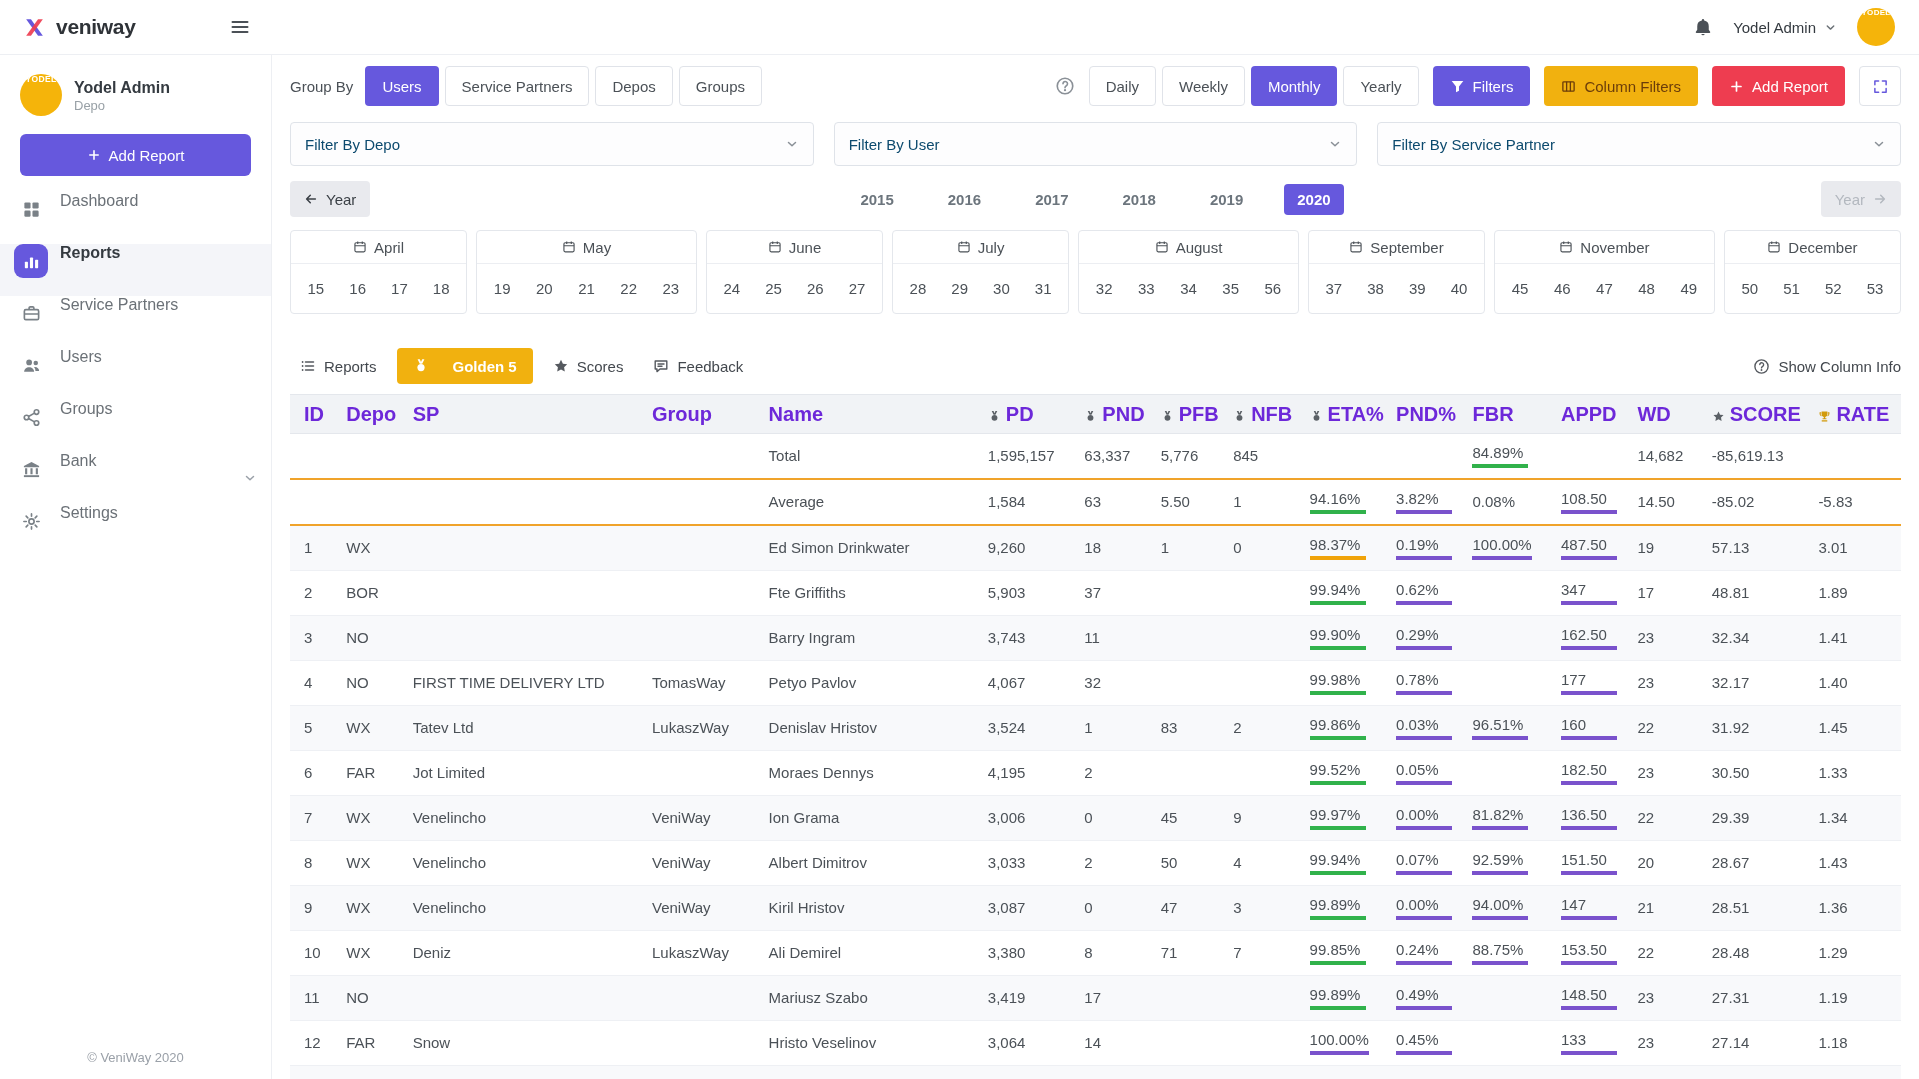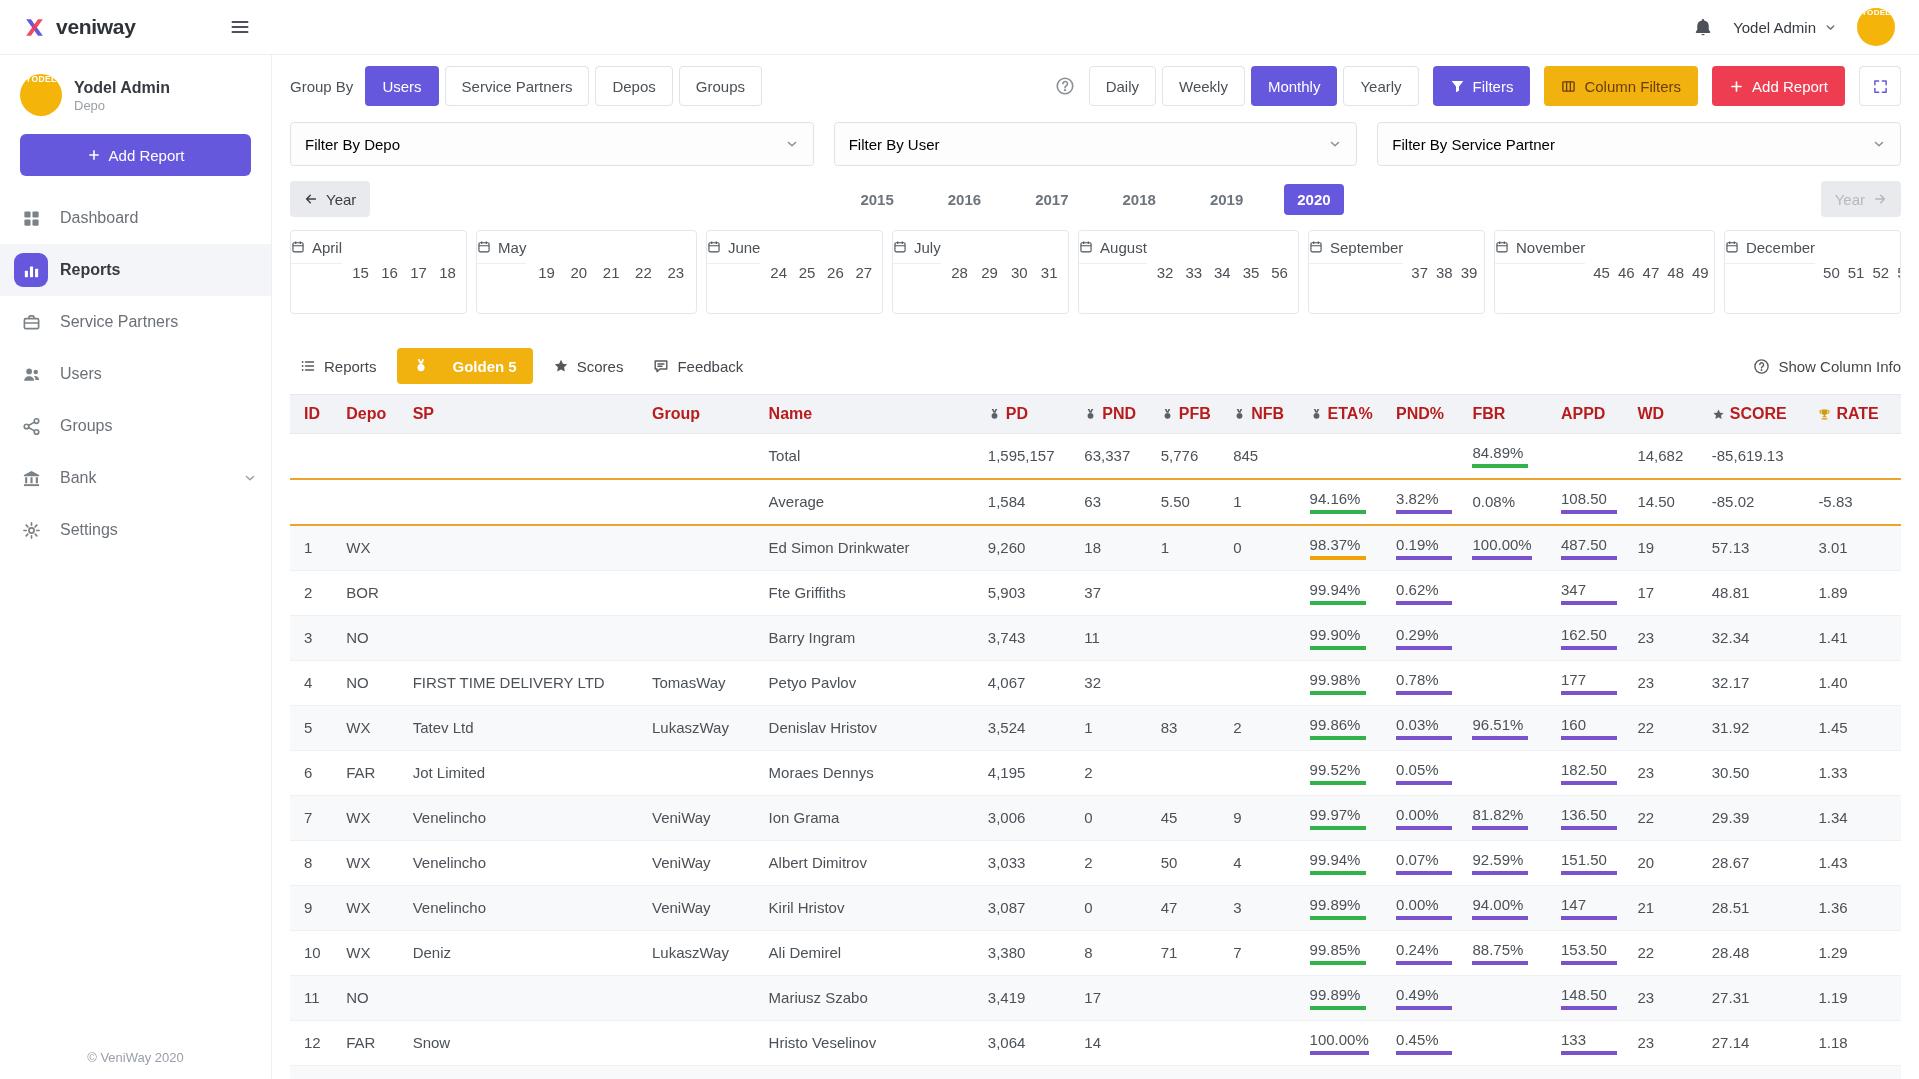--- a/index.html
+++ b/index.html
@@ -36,21 +36,21 @@
 
   
   .profile { display:flex; align-items:center; gap:12px; padding:20px 20px 12px 20px; }
   .profile-name { font-size:16px; font-weight:600; color:#343a40; line-height:1.25; }
   .profile-role { font-size:13px; color:#98a0a6; }
   .side-add-btn { display:flex; align-items:center; justify-content:center; gap:8px; margin:6px 20px 16px 20px;
                   width:calc(100% - 40px); height:42px; background:var(--primary,#6658dd); color:#fff;
                   border:none; border-radius:6px; font-size:15px; }
   .side-add-btn .icon { font-size:14px; }
   .nav { margin-top:6px; }
-  .nav-item { display:flex; align-items:center; gap:12px; height:52px; padding:0 14px; color:#6b7177; font-size:16px; cursor:pointer; }
+  .nav-item { display:flex; gap:12px; height:52px; padding:0 14px; color:#6b7177; font-size:16px; cursor:pointer; }
   .nav-icon { width:34px; height:34px; flex:0 0 34px; display:flex; align-items:center; justify-content:center;
               font-size:19px; color:#7a8187; border-radius:9px; }
   .nav-item.active { background:#f4f5f9; }
   .nav-item.active .nav-icon { background:var(--primary,#6658dd); color:#fff; }
   .nav-item.active .nav-label { color:#343a40; font-weight:600; }
   .nav-chevron { margin-left:auto; font-size:14px; color:#9aa0a8; }
   .side-footer { position:absolute; bottom:14px; left:0; right:0; text-align:center; font-size:13px; color:#9aa0a8; }
 
   
   .btn { display:inline-flex; align-items:center; gap:8px; height:40px; padding:0 16px; border-radius:4px;
@@ -68,36 +68,36 @@
   .tr-left { display:flex; align-items:center; gap:12px; }
   .group-label { font-size:15px; color:#4b5157; }
   .tab-group { display:flex; gap:6px; }
   .tr-right { display:flex; align-items:center; gap:14px; }
   .help { font-size:20px; color:#8a9097; cursor:pointer; }
 
   
   .filter-row { height:44px; margin-bottom:14px; display:flex; gap:20px; }
   .filter-select { flex:1; height:44px; background:#fdfdfe; border:1px solid #dfe3e9; border-radius:4px;
                    display:flex; align-items:center; justify-content:space-between; padding:0 14px; cursor:pointer; }
-  .filter-ph { font-size:15px; color:#000000; }
+  .filter-ph { font-size:15px; color:#0c4a6e; }
   .filter-select .chev { font-size:14px; color:#8a9097; }
 
   
   .year-row { height:38px; margin-bottom:12px; display:flex; align-items:center; justify-content:space-between; }
   .btn-gray { display:inline-flex; align-items:center; gap:8px; height:36px; padding:0 14px; border:none;
               border-radius:4px; background:#e9eaee; color:#3b4046; font-size:15px; }
   .btn-gray .icon { font-size:14px; }
   .btn-gray.muted { color:#b3b8bf; }
   .years { display:flex; align-items:center; gap:28px; margin:0 auto; }
   .year-btn { font-size:15px; font-weight:600; color:#6c757d; padding:7px 13px; border:none; background:none; border-radius:4px; }
   .year-btn.active { background:var(--primary,#6658dd); color:#fff; }
 
   
   .months-row { height:84px; margin-bottom:34px; display:flex; gap:9px; }
-  .month-card { border:1px solid #e4e7ec; border-radius:4px; overflow:hidden; display:flex; min-width:0; background:#fff; }
+  .month-card { border:1px solid #e4e7ec; border-radius:4px; overflow:hidden; display:flex; flex-direction:column; min-width:0; background:#fff; }
   .month-head { height:33px; display:flex; align-items:center; justify-content:center; gap:7px; font-size:15px;
                 color:#4b5157; border-bottom:1px solid #eceef2; cursor:pointer; }
   .month-head .cal { font-size:14px; }
   .month-weeks { flex:1; display:flex; align-items:center; justify-content:space-around; padding:0 4px; font-size:15px; color:#4b5157; }
   .week-num { padding:2px 4px; cursor:pointer; }
   .month-card.active { border-color:var(--primary,#6658dd); }
   .month-card.active .month-head { background:var(--primary,#6658dd); color:#fff; border-color:var(--primary,#6658dd); }
 
   
   .view-tabs { height:36px; margin-bottom:10px; display:flex; align-items:center; }
@@ -105,21 +105,21 @@
   .vtab { display:inline-flex; align-items:center; gap:8px; font-size:15px; color:#43484e; height:36px;
           padding:0 10px; border:none; background:none; border-radius:4px; }
   .vtab .icon { font-size:16px; color:#55595f; }
   .vtab.active { background:var(--warning,#f1b10f); color:#fff; padding:0 16px; font-weight:600;gap:24px; }
   .vtab.active .icon { color:#fff; }
   .show-info { margin-left:auto; display:inline-flex; align-items:center; gap:8px; font-size:15px; color:#43484e; cursor:pointer; }
   .show-info .icon { font-size:17px; color:#55595f; }
 
   
   .report-table { width:100%; border-collapse:collapse; table-layout:fixed; font-size:15px; color:#4b5157; }
-  .report-table thead th { background:#f1f3f6; text-align:left; font-size:16px; font-weight:700; color:#b91c1c;
+  .report-table thead th { background:#f1f3f6; text-align:left; font-size:20px; font-weight:700; color:#6d28d9;
         padding:10px 8px; line-height:18px; border-top:1px solid #e4e7ec; border-bottom:1px solid #e4e7ec; white-space:nowrap; }
   .report-table th:first-child, .report-table td:first-child { padding-left:14px; }
   .report-table td { padding:10px 8px; line-height:18px; border-bottom:1px solid #eef0f4; white-space:nowrap; overflow:hidden; }
   .th-icon { display:inline-flex; vertical-align:-2px; margin-right:5px; font-size:13px; color:#5b6066; }
   .th-icon.gold { color:#d29b0c; }
   tr.shaded td { background:#f8f9fb; }
   .average-row td { border-top:2px solid var(--average-border,#f0a32a); border-bottom:2px solid var(--average-border,#f0a32a);margin-top:20px; }
   .bar { display:inline-block; min-width:56px; padding-bottom:2px; border-bottom:4px solid transparent; }
   .bar-green  { border-color:var(--bar-green,#31b24b); }
   .bar-orange { border-color:var(--bar-orange,#f0a309); }

